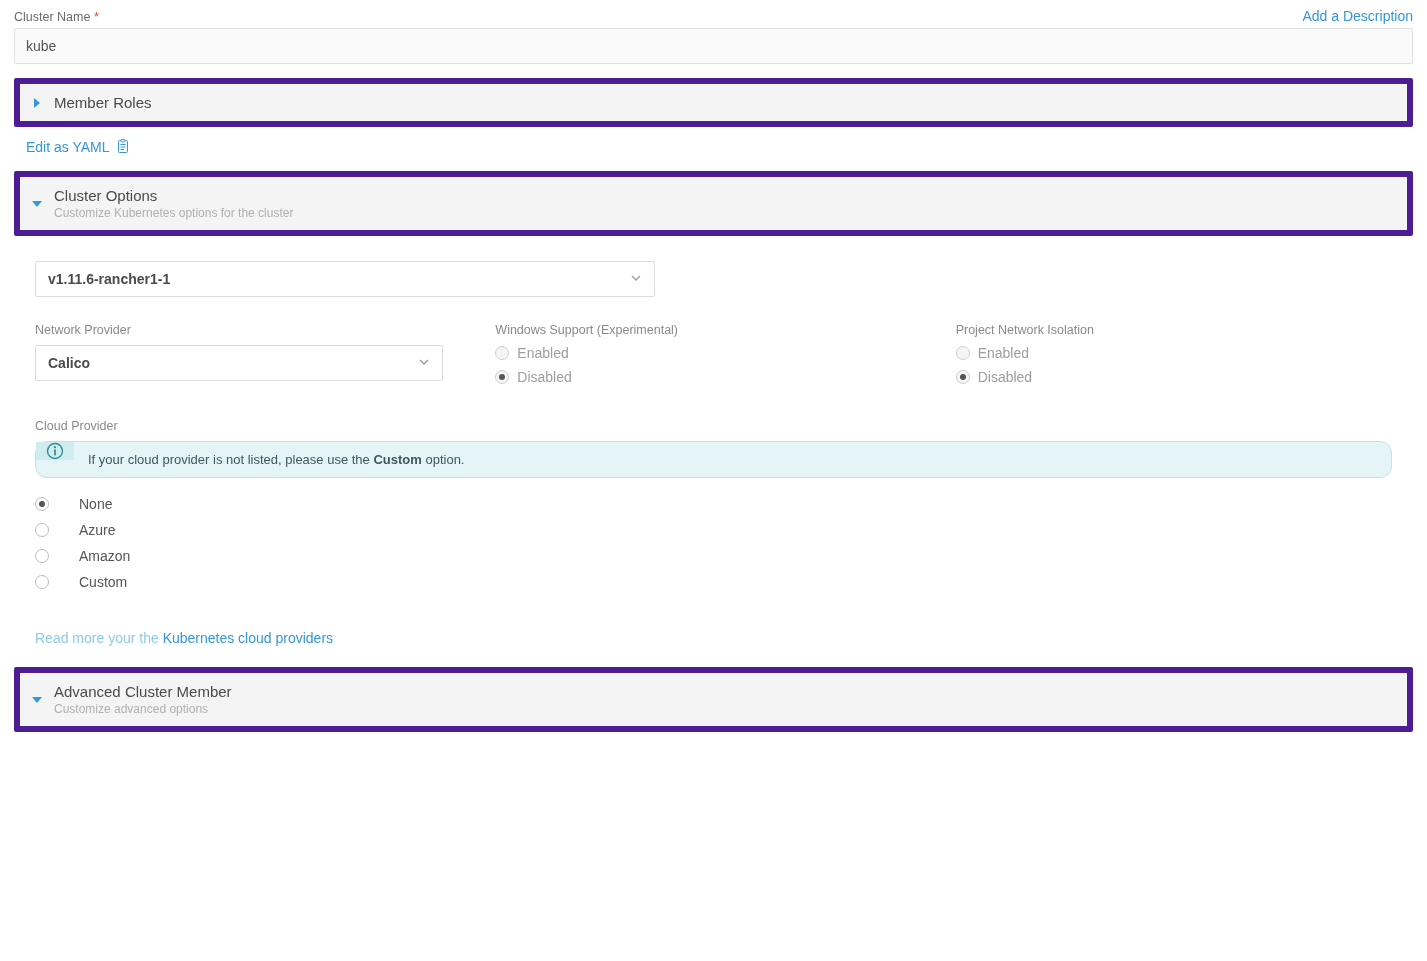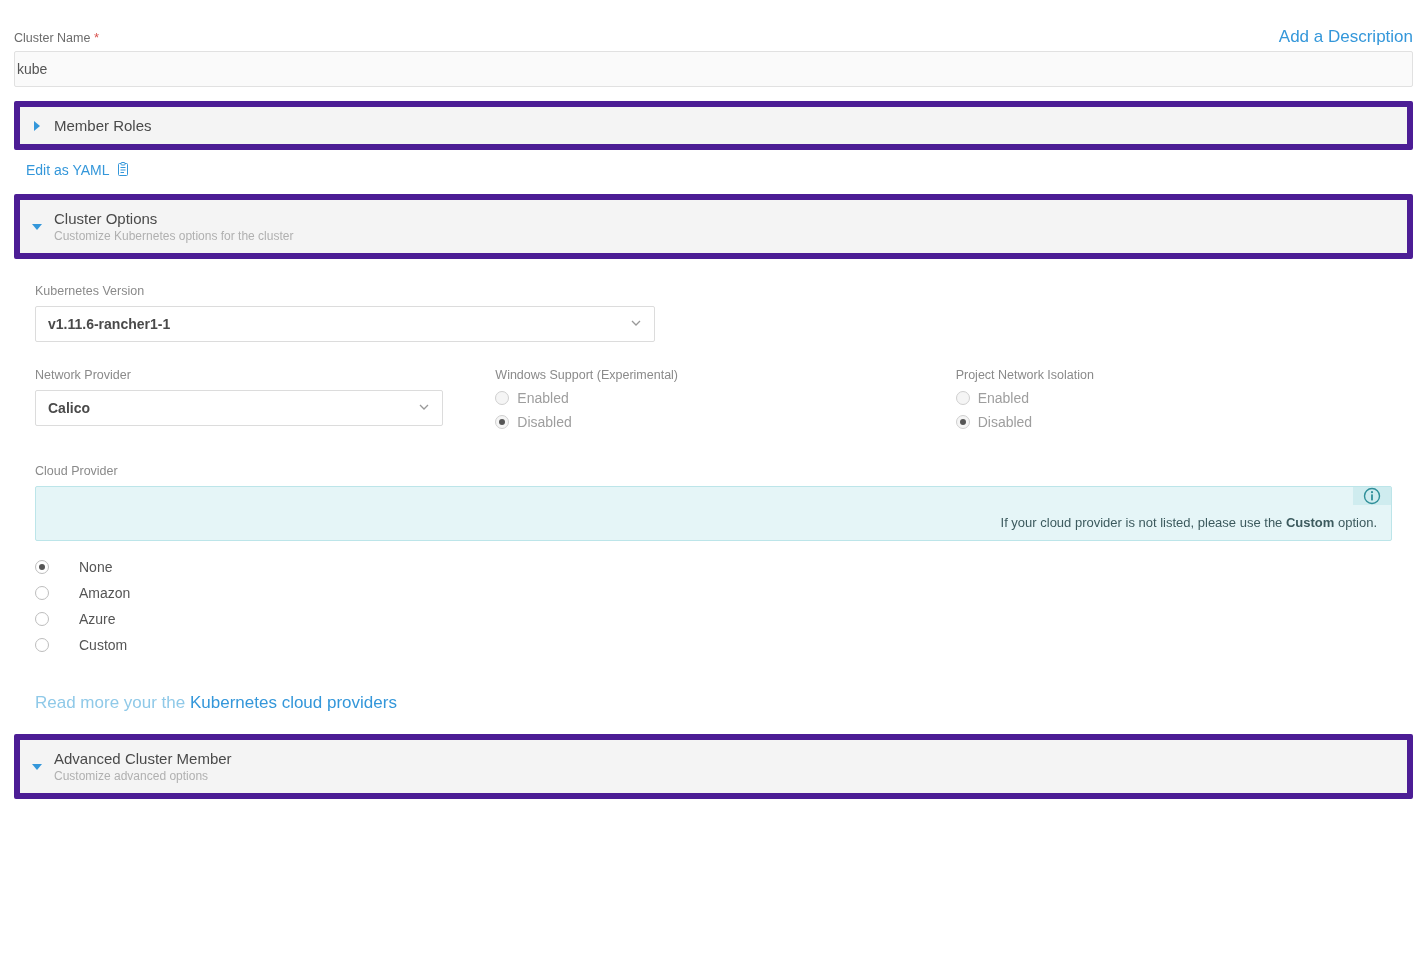--- a/index.html
+++ b/index.html
@@ -7,27 +7,27 @@
       font-family: -apple-system, BlinkMacSystemFont, "Segoe UI", Helvetica, Arial, sans-serif;
       font-size: 13px;
       color: #444;
       background: #fff;
       padding: 8px 14px;
     }
     .form-row { margin-bottom: 14px; }
     .label-row { display: flex; justify-content: space-between; align-items: baseline; margin-bottom: 4px; }
     .field-label { color: #6c6c6c; font-size: 12.5px; }
     .required-star { color: #d9534f; }
-    .link { color: #3497da; cursor: pointer; font-size: 17px; margin-top: 19px; }
+    .link { color: #3497da; cursor: pointer; font-size: 14px; }
     .link.light { color: #8fc9e8; }
     .input-text {
       width: 100%;
       border: 1px solid #e1e1e1;
       background: #fafafa;
-      padding: 9px 2px;
+      padding: 9px 11px;
       font-size: 14px;
       color: #555;
       border-radius: 2px;
     }
     .section-header {
       display: flex;
       align-items: center;
       background: #f4f4f4;
       border: 6px solid #4c1d95;
       border-radius: 2px;
@@ -67,26 +67,25 @@
       display: inline-flex; align-items: center; justify-content: center;
       background: #fff;
     }
     .radio.selected::after {
       content: ""; width: 6px; height: 6px; border-radius: 50%; background: #555;
     }
     .radio.disabled { border-color: #cfcfcf; background: #f5f5f5; }
     .radio-label { font-size: 14px; color: #555; }
     .radio-label.muted { color: #9e9e9e; }
     .info-box {
-      display: flex; align-items: flex-end;
+      display: flex; align-items: flex-start;
       border: 1px solid #bce5e9;
       background: #e5f5f7;
-      border-radius: 2px;
+      border-radius: 12px;
       margin-bottom: 18px;
-      flex-direction: column;
     }
     .info-icon-wrap {
       width: 38px; display: flex; align-items: center; justify-content: center;
       background: #cfecef;
     }
     .info-text { padding: 10px 14px; font-size: 13px; color: #3c5a5e; }
     .info-text strong { font-weight: 600; }
     .cloud-radios .radio-row { margin-bottom: 10px; gap: 30px; }
     .read-more { margin-top: 40px; font-size: 14px; }
     .sel-wide { max-width: 620px; }
@@ -144,21 +143,20 @@
   </span>
   <div>
     <div class="section-title">Cluster Options</div>
     <div class="section-desc">Customize Kubernetes options for the cluster</div>
   </div>
 </div>
 
 <div class="panel-body">
 
   <div class="subfield">
-    <span class="subfield-label">Kubernetes Version</span>
     <div class="select sel-wide">
       <span>v1.11.6-rancher1-1</span>
       <span class="chev">
         <svg width="12" height="12" viewBox="0 0 12 12">
             <path d="M2 4 L6 8 L10 4" fill="none" stroke="#999" stroke-width="1.3"></path>
           </svg>
       </span>
     </div>
   </div>
 
@@ -214,25 +212,25 @@
       </div>
     </div>
 
     <div class="cloud-radios">
       <div class="radio-row">
         <span class="radio selected"></span>
         <span class="radio-label">None</span>
       </div>
       <div class="radio-row">
         <span class="radio"></span>
+        <span class="radio-label">Azure</span>
+      </div>
+      <div class="radio-row">
+        <span class="radio"></span>
         <span class="radio-label">Amazon</span>
-      </div>
-      <div class="radio-row">
-        <span class="radio"></span>
-        <span class="radio-label">Azure</span>
       </div>
       <div class="radio-row">
         <span class="radio"></span>
         <span class="radio-label">Custom</span>
       </div>
     </div>
 
     <div class="read-more">
       <span class="link light">Read more your the </span><span class="link">Kubernetes cloud providers</span>
     </div>

